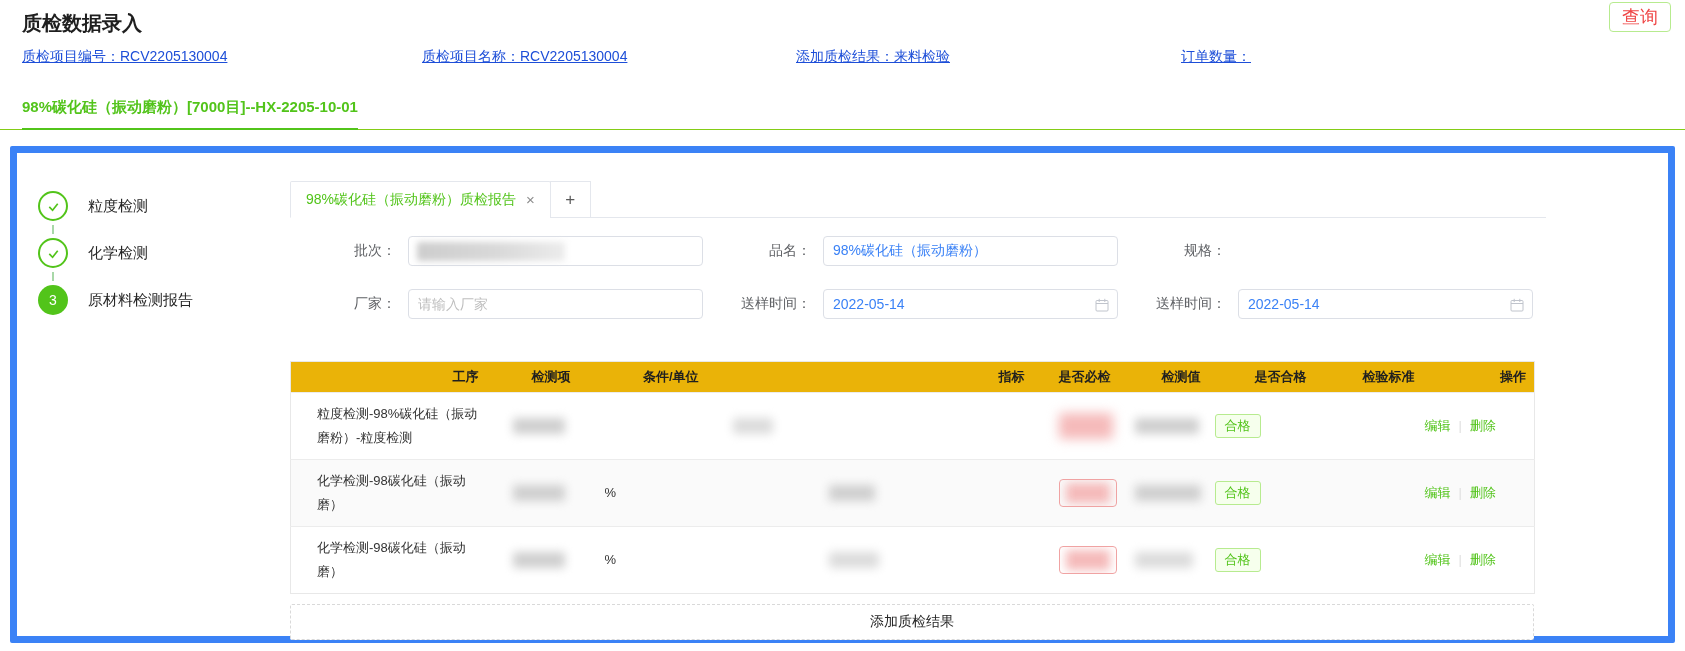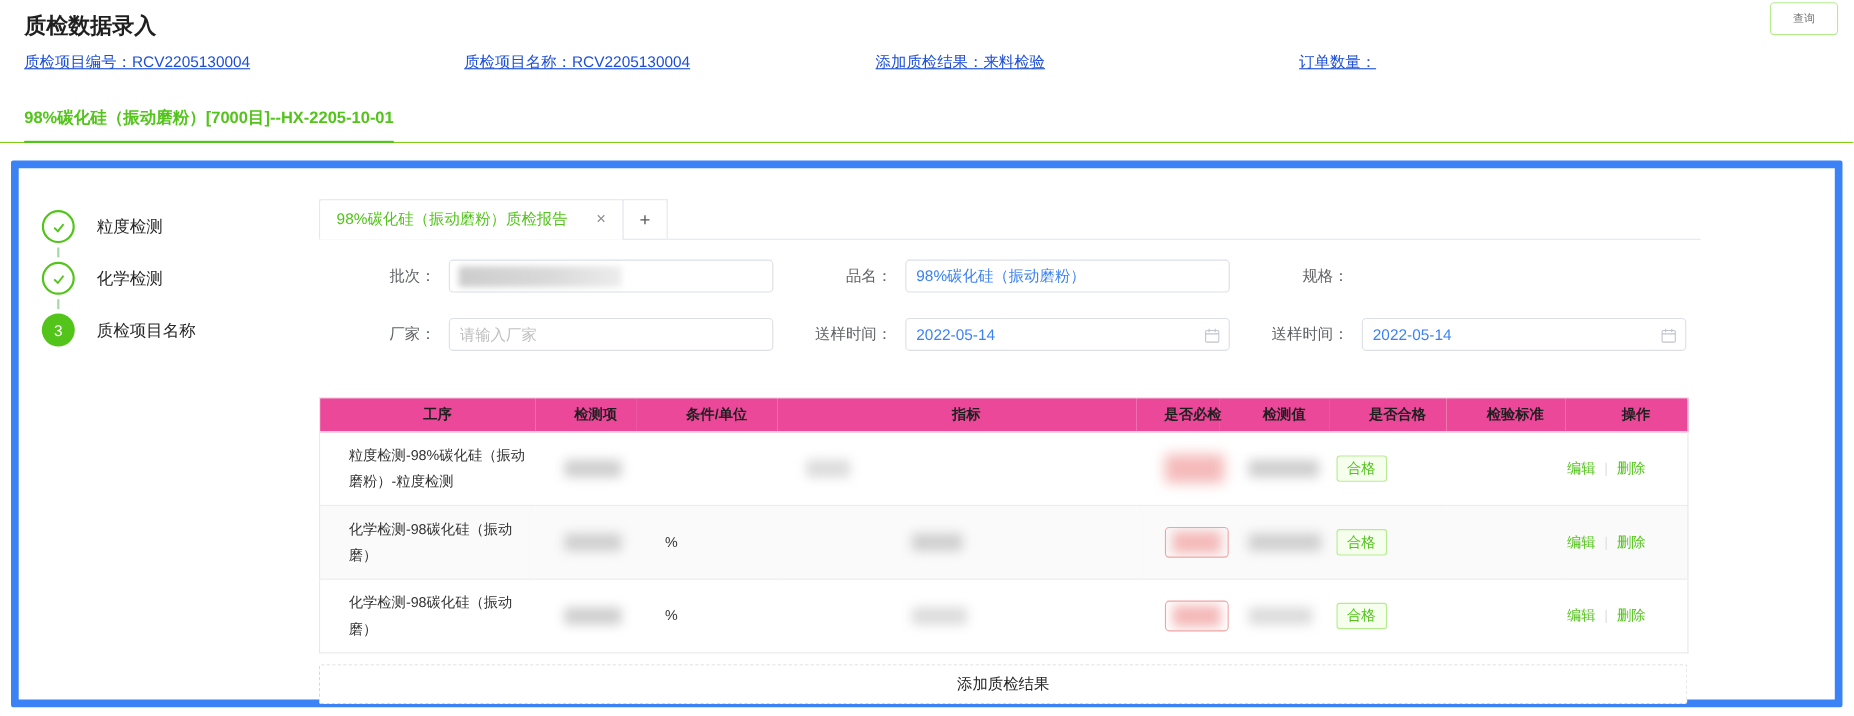--- a/index.html
+++ b/index.html
@@ -2,22 +2,22 @@
 <html><head>
 <meta charset="utf-8">
 <style>
   * { margin:0; padding:0; box-sizing:border-box; }
   html,body { width:1685px; height:651px; background:#fff; overflow:hidden;
     font-family:"Liberation Sans","DejaVu Sans",sans-serif; color:#333; }
 
   .topbar { position:relative; padding:10px 22px 0; height:40px; }
   .page-title { font-size:20px; font-weight:700; color:#1f1f1f; }
   .query-btn { position:absolute; top:2px; right:14px; min-width:62px; height:30px;
-    background:#fff; border:1px solid #b7eb8f; border-radius:4px; color:#737373;
-    font-size:10px; cursor:pointer; font-family:inherit; }
+    background:#fff; border:1px solid #b7eb8f; border-radius:4px; color:#ef4444;
+    font-size:18px; cursor:pointer; font-family:inherit; }
 
   .info-row { display:flex; padding:0 22px; margin-top:8px; font-size:14px; color:#1d4ed8;text-decoration:underline; }
   .info-item { white-space:nowrap; }
   .info-item:nth-child(1){ width:400px; }
   .info-item:nth-child(2){ width:374px; }
   .info-item:nth-child(3){ width:385px; }
 
   .material-tabs { margin-top:32px; border-bottom:1px solid #84cc16; }
   .material-tab { display:inline-block; margin-left:22px; padding-bottom:11px;
     font-size:15px; font-weight:700; color:#52c41a; border-bottom:2px solid #52c41a;
@@ -35,21 +35,21 @@
   .step-circle.current { background:#52c41a; color:#fff; font-size:14px; }
   .step-label { margin-left:20px; font-size:15px; color:#262626; }
   .step-connector { width:2px; height:9px; background:#a8d8a8; margin:4px 0 4px 14px; }
 
   
   .content { flex:1; padding-top:28px; margin-right:122px; min-width:0; }
 
   .report-tabbar { display:flex; border-bottom:1px solid #e4e7ed; align-items:flex-end; }
   .report-tab { height:37px; margin-bottom:-1px; padding:0 15px; background:#fff;
     border:1px solid #e4e7ed; border-bottom:1px solid #fff; border-radius:2px 2px 0 0;
-    display:flex; align-items:center; gap:26px; color:#52c41a; font-size:14px; cursor:pointer; }
+    display:flex; align-items:center; gap:10px; color:#52c41a; font-size:14px; cursor:pointer; }
   .tab-close { color:#8c8c8c; font-size:15px; line-height:1; cursor:pointer; }
   .tab-add { width:41px; height:37px; margin-bottom:-1px; margin-left:-1px;
     border:1px solid #e4e7ed; background:#fff; display:flex; align-items:center;
     justify-content:center; font-size:17px; color:#595959; cursor:pointer; }
 
   
   .form { margin-top:18px; }
   .form-row { display:flex; margin-bottom:23px; }
   .field { display:flex; align-items:center; width:415px; flex:none; }
   .field label { width:118px; text-align:right; padding-right:12px; font-size:14px; color:#606266; }
@@ -59,21 +59,21 @@
     background:transparent; font-family:inherit; }
   .input-box input::placeholder { color:#bfbfbf; }
   .input-mask { position:absolute; left:8px; top:5px; width:148px; height:19px;
     background:linear-gradient(90deg,#cdcdcd 0%,#d9d9d9 55%,#ececec 100%);
     border-radius:2px; filter:blur(3px); pointer-events:none; }
   .cal-icon { position:absolute; right:8px; top:8px; }
 
   
   .qc-table { margin-top:42px; width:1244px; border-collapse:collapse; table-layout:fixed;
     border:1px solid #e8e8e8; font-size:13px; color:#333; }
-  .qc-table th { background:#ec4899; font-weight:700; text-align:center; color:#1f1f1f;
+  .qc-table th { background:#eab308; font-weight:700; text-align:right; color:#1f1f1f;
     padding:6px 8px 6px 26px; height:30px; border-bottom:1px solid #ececec; white-space:nowrap; }
   .qc-table td { padding:9px 8px 9px 26px; vertical-align:middle; line-height:24px; }
   .qc-table tbody tr + tr td { border-top:1px solid #ececec; }
   .qc-table tbody tr:nth-child(2) { background:#fafafa; }
   .qc-table td.ops { padding-left:2px; white-space:nowrap; }
 
   .blob { border-radius:2px; filter:blur(5px); }
   .blob-gray { width:52px; height:16px; background:#cfcfcf; }
   .blob-gray.light { background:#dcdcdc; }
   .blob-pink { width:54px; height:26px; background:#f5baba; filter:blur(6px); }
@@ -135,21 +135,21 @@
       <span class="step-circle done">
         <svg width="15" height="15" viewBox="0 0 16 16">
             <polyline points="3.5,8.5 7,12 12.5,5" fill="none" stroke="#52c41a" stroke-width="1.8"></polyline>
           </svg>
       </span>
       <span class="step-label">化学检测</span>
     </div>
     <div class="step-connector"></div>
     <div class="step">
       <span class="step-circle current">3</span>
-      <span class="step-label">质检项目名称</span>
+      <span class="step-label">原材料检测报告</span>
     </div>
   </div>
 
   <div class="content">
 
     <div class="report-tabbar">
       <div class="report-tab">
         <span>98%碳化硅（振动磨粉）质检报告</span>
         <span class="tab-close">×</span>
       </div>

